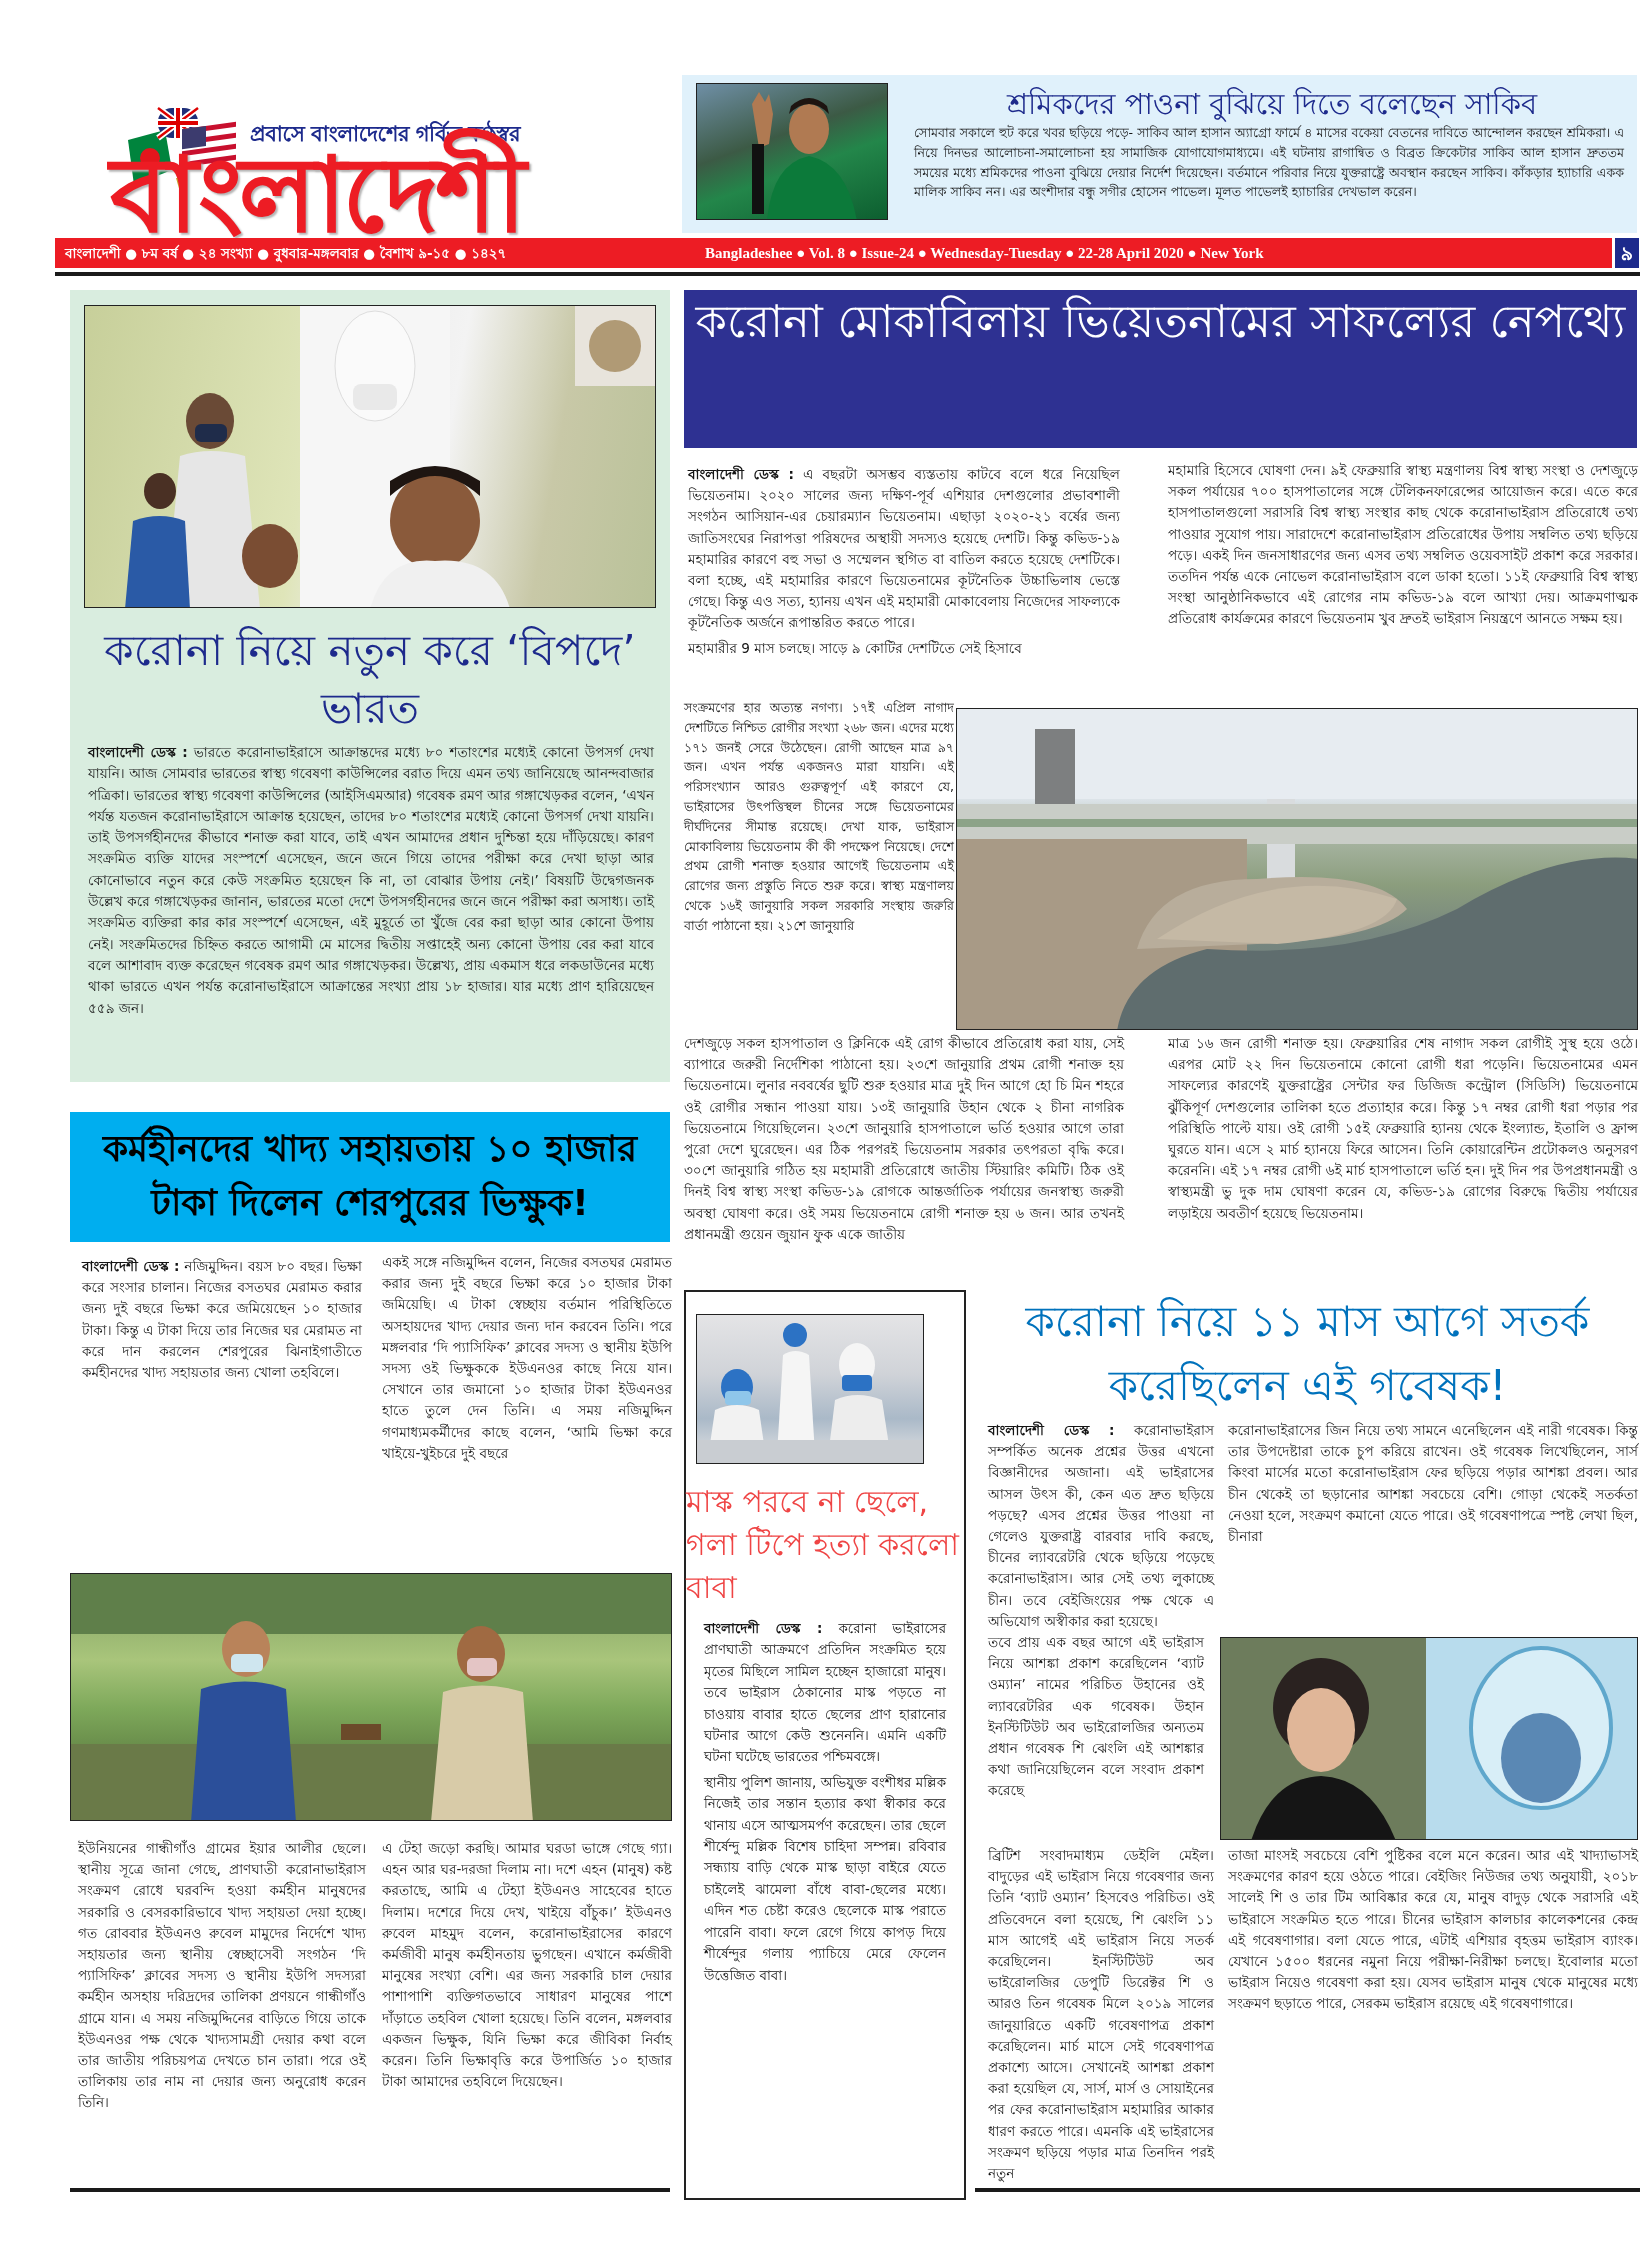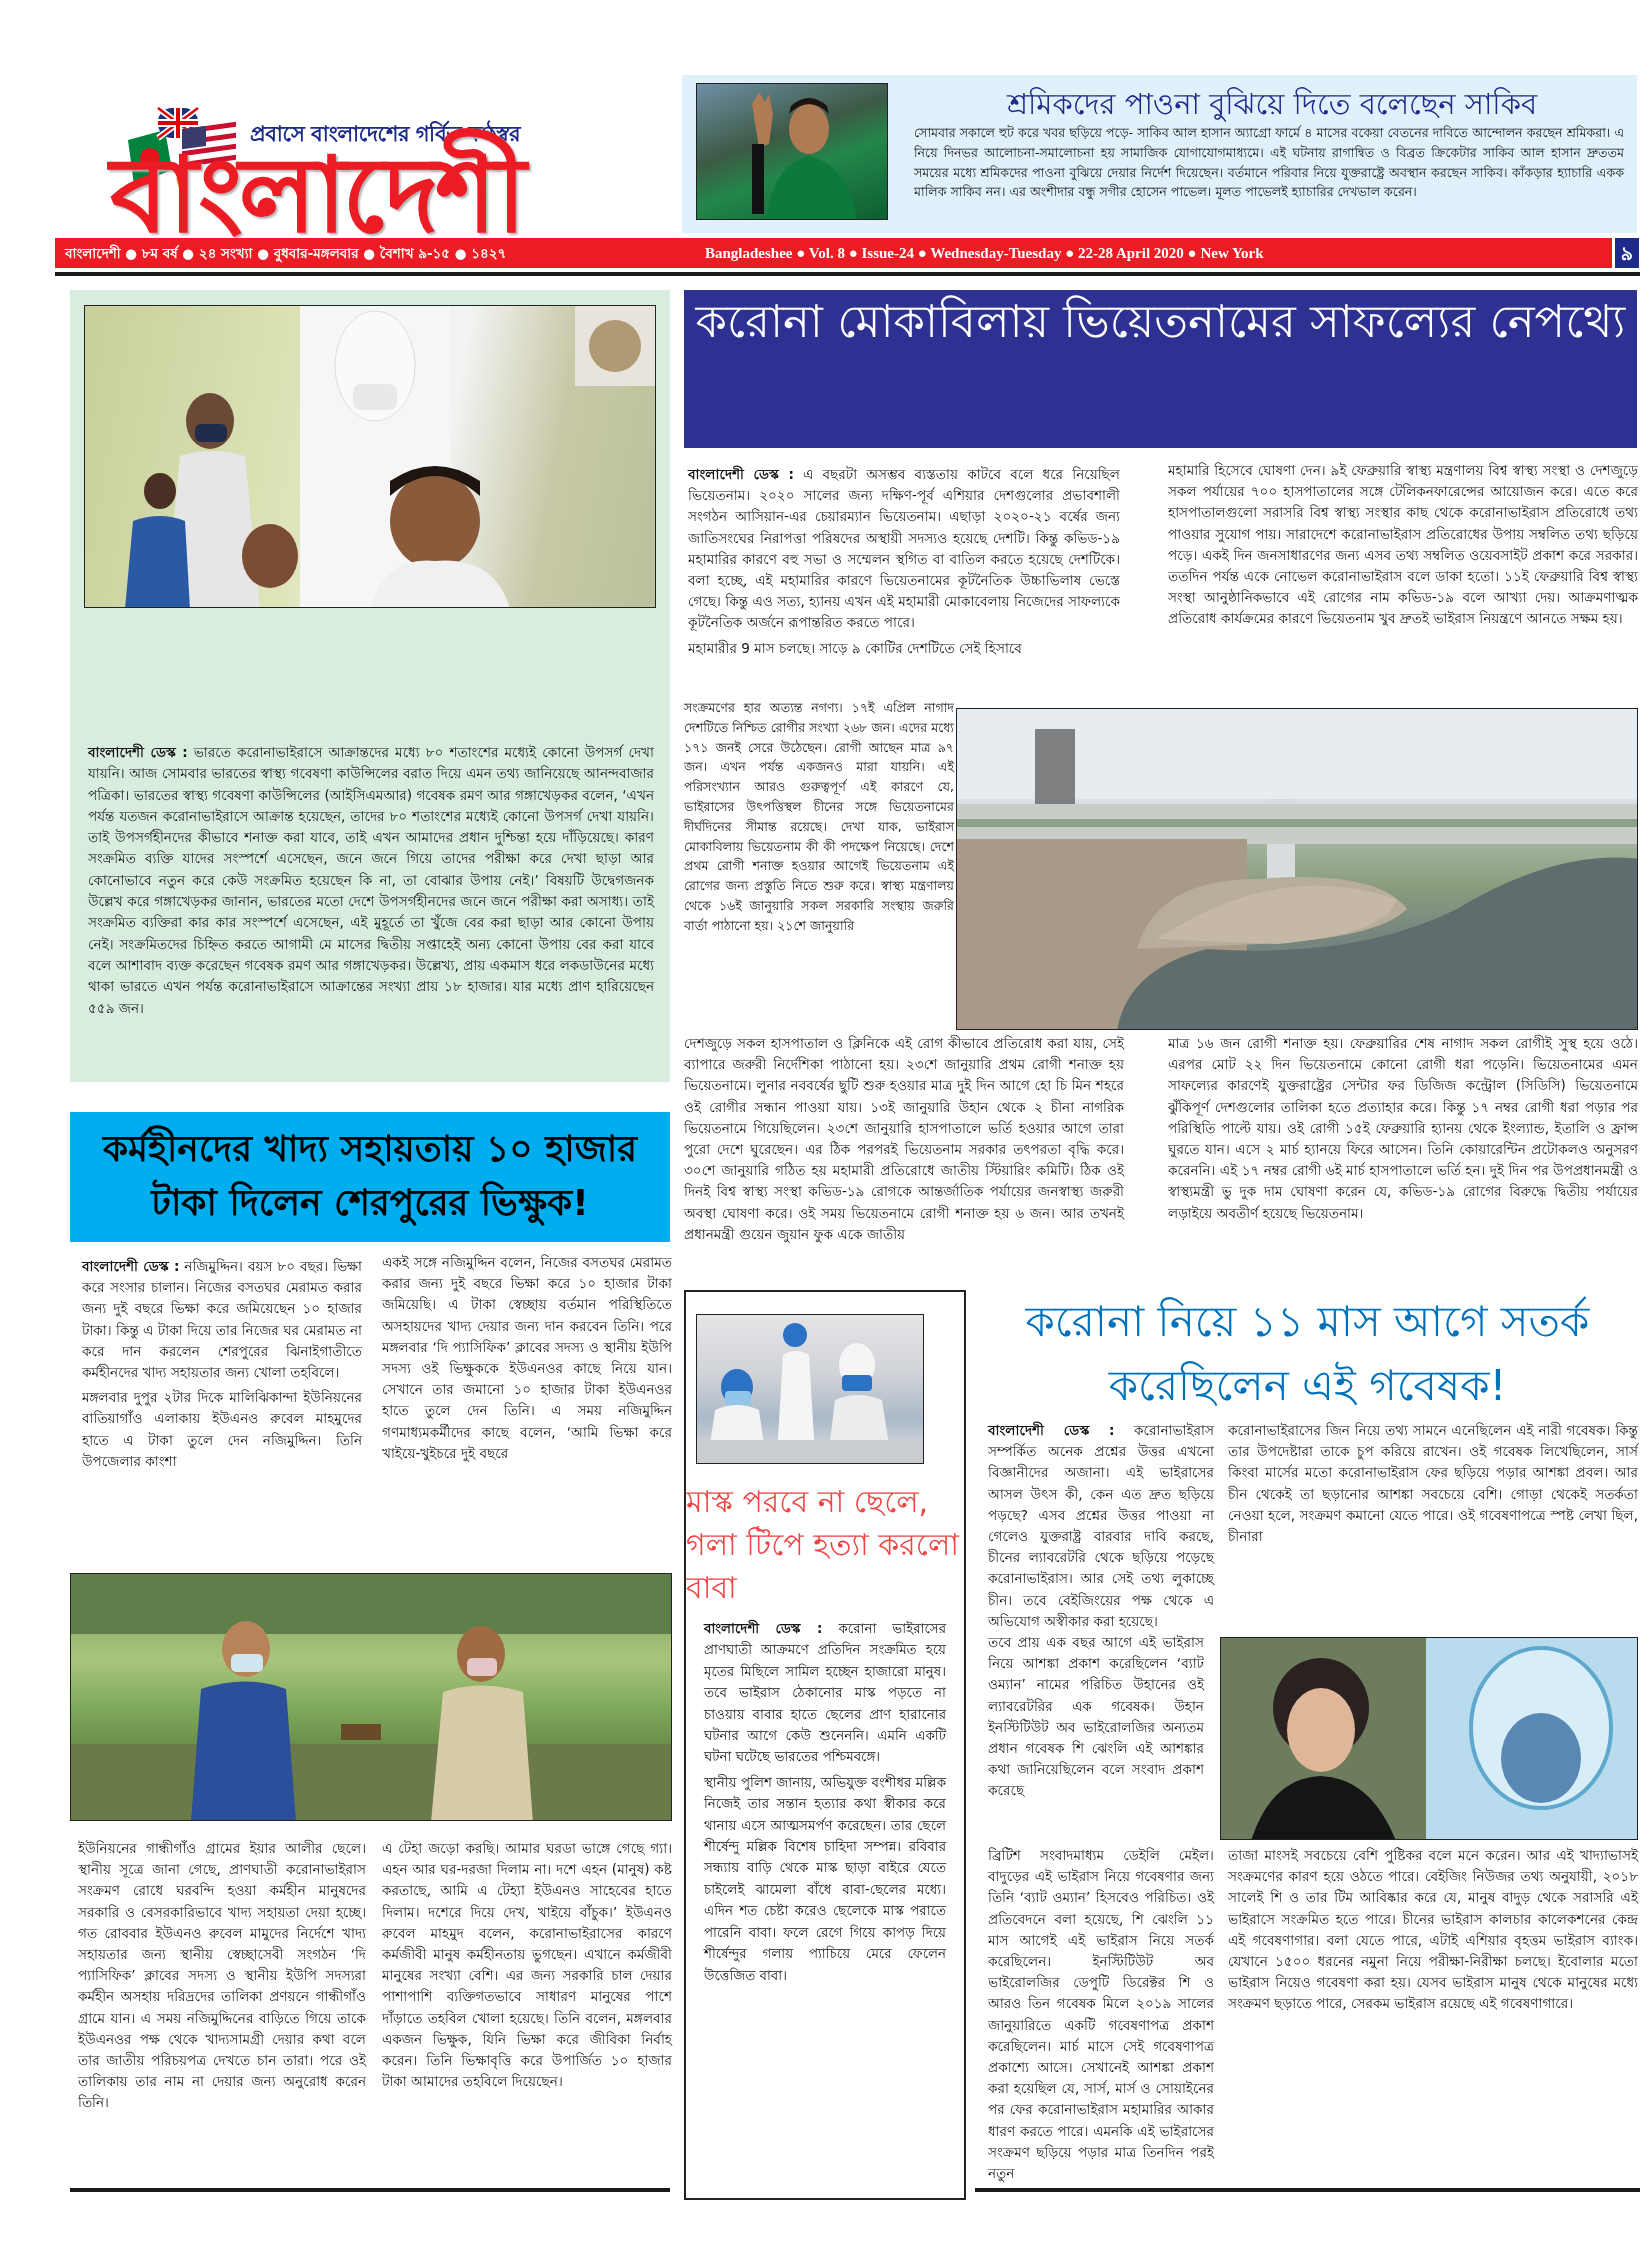--- a/index.html
+++ b/index.html
@@ -124,27 +124,27 @@
       <rect x="110" y="118" width="32" height="18" rx="6" fill="#1f2c4a"></rect>
       <path d="M80 303 L95 150 Q125 140 160 150 L175 303 Z" fill="#e6e6e6"></path>
       <ellipse cx="75" cy="185" rx="16" ry="18" fill="#4a3024"></ellipse>
       <path d="M40 303 L48 215 Q75 205 100 215 L105 303 Z" fill="#2a5aa6"></path>
       <ellipse cx="350" cy="215" rx="45" ry="48" fill="#8a5a3b"></ellipse>
       <path d="M305 190 Q350 150 395 190 L395 175 Q350 145 305 175 Z" fill="#1e1511"></path>
       <path d="M285 303 Q300 250 350 255 Q410 250 425 303 Z" fill="#f0f0f0"></path>
       <ellipse cx="185" cy="250" rx="28" ry="32" fill="#7a4d33"></ellipse>
     </svg>
   </div>
+  <div class="abs" id="india-title">করোনা নিয়ে নতুন করে ‘বিপদে’ ভারত</div>
   <div class="abs txt" id="india-body"><b>বাংলাদেশী ডেস্ক :</b> <span>ভারতে করোনাভাইরাসে আক্রান্তদের মধ্যে ৮০ শতাংশের মধ্যেই কোনো উপসর্গ দেখা যায়নি। আজ সোমবার ভারতের স্বাস্থ্য গবেষণা কাউন্সিলের বরাত দিয়ে এমন তথ্য জানিয়েছে আনন্দবাজার পত্রিকা। ভারতের স্বাস্থ্য গবেষণা কাউন্সিলের (আইসিএমআর) গবেষক রমণ আর গঙ্গাখেড়কর বলেন, ‘এখন পর্যন্ত যতজন করোনাভাইরাসে আক্রান্ত হয়েছেন, তাদের ৮০ শতাংশের মধ্যেই কোনো উপসর্গ দেখা যায়নি। তাই উপসর্গহীনদের কীভাবে শনাক্ত করা যাবে, তাই এখন আমাদের প্রধান দুশ্চিন্তা হয়ে দাঁড়িয়েছে। কারণ সংক্রমিত ব্যক্তি যাদের সংস্পর্শে এসেছেন, জনে জনে গিয়ে তাদের পরীক্ষা করে দেখা ছাড়া আর কোনোভাবে নতুন করে কেউ সংক্রমিত হয়েছেন কি না, তা বোঝার উপায় নেই।’ বিষয়টি উদ্বেগজনক উল্লেখ করে গঙ্গাখেড়কর জানান, ভারতের মতো দেশে উপসর্গহীনদের জনে জনে পরীক্ষা করা অসাধ্য। তাই সংক্রমিত ব্যক্তিরা কার কার সংস্পর্শে এসেছেন, এই মুহূর্তে তা খুঁজে বের করা ছাড়া আর কোনো উপায় নেই। সংক্রমিতদের চিহ্নিত করতে আগামী মে মাসের দ্বিতীয় সপ্তাহেই অন্য কোনো উপায় বের করা যাবে বলে আশাবাদ ব্যক্ত করেছেন গবেষক রমণ আর গঙ্গাখেড়কর। উল্লেখ্য, প্রায় একমাস ধরে লকডাউনের মধ্যে থাকা ভারতে এখন পর্যন্ত করোনাভাইরাসে আক্রান্তের সংখ্যা প্রায় ১৮ হাজার। যার মধ্যে প্রাণ হারিয়েছেন ৫৫৯ জন।</span></div>
 </div>
 
 <div class="abs" id="beggar-head">কর্মহীনদের খাদ্য সহায়তায় ১০ হাজার টাকা দিলেন শেরপুরের ভিক্ষুক!</div>
 <div class="abs txt" id="beggar-col1">
   <p><b>বাংলাদেশী ডেস্ক :</b> <span>নজিমুদ্দিন। বয়স ৮০ বছর। ভিক্ষা করে সংসার চালান। নিজের বসতঘর মেরামত করার জন্য দুই বছরে ভিক্ষা করে জমিয়েছেন ১০ হাজার টাকা। কিন্তু এ টাকা দিয়ে তার নিজের ঘর মেরামত না করে দান করলেন শেরপুরের ঝিনাইগাতীতে কর্মহীনদের খাদ্য সহায়তার জন্য খোলা তহবিলে।</span></p>
-  <p>মঙ্গলবার দুপুর ২টার দিকে মালিঝিকান্দা ইউনিয়নের বাতিয়াগাঁও এলাকায় ইউএনও রুবেল মাহমুদের হাতে এ টাকা তুলে দেন নজিমুদ্দিন। তিনি উপজেলার কাংশা</p>
 </div>
 <div class="abs txt" id="beggar-col2">একই সঙ্গে নজিমুদ্দিন বলেন, নিজের বসতঘর মেরামত করার জন্য দুই বছরে ভিক্ষা করে ১০ হাজার টাকা জমিয়েছি। এ টাকা স্বেচ্ছায় বর্তমান পরিস্থিতিতে অসহায়দের খাদ্য দেয়ার জন্য দান করবেন তিনি। পরে মঙ্গলবার ‘দি প্যাসিফিক’ ক্লাবের সদস্য ও স্থানীয় ইউপি সদস্য ওই ভিক্ষুককে ইউএনওর কাছে নিয়ে যান। সেখানে তার জমানো ১০ হাজার টাকা ইউএনওর হাতে তুলে দেন তিনি। এ সময় নজিমুদ্দিন গণমাধ্যমকর্মীদের কাছে বলেন, ‘আমি ভিক্ষা করে খাইয়ে-খুইচরে দুই বছরে</div>
 <div class="photo" id="beggar-photo">
   <svg width="602" height="248" viewBox="0 0 602 248">
     <rect x="0" y="0" width="602" height="60" fill="#5f7f4a"></rect>
     <rect x="0" y="170" width="602" height="78" fill="#6a7a48"></rect>
     <ellipse cx="175" cy="75" rx="24" ry="28" fill="#b9835a"></ellipse>
     <rect x="160" y="80" width="32" height="18" rx="5" fill="#cfe6ef"></rect>
     <path d="M120 248 L130 115 Q175 100 215 115 L225 248 Z" fill="#2b4f9a"></path>
     <ellipse cx="410" cy="80" rx="24" ry="28" fill="#a06a42"></ellipse>

